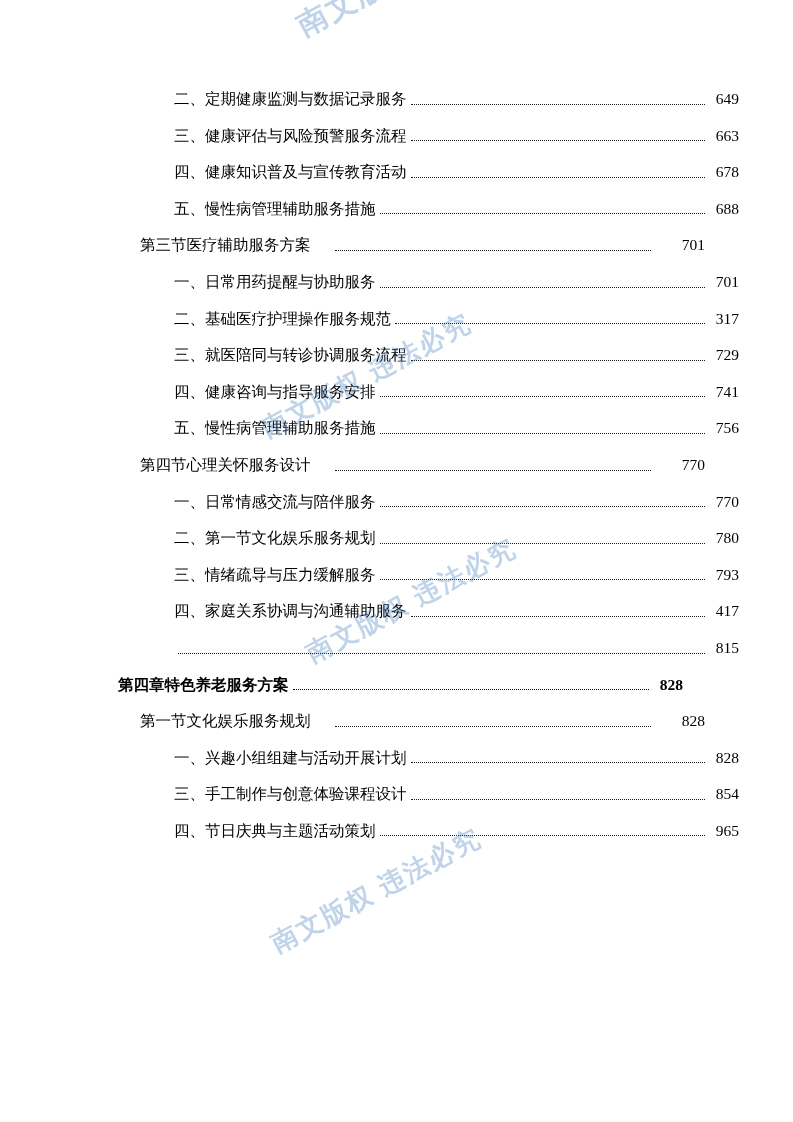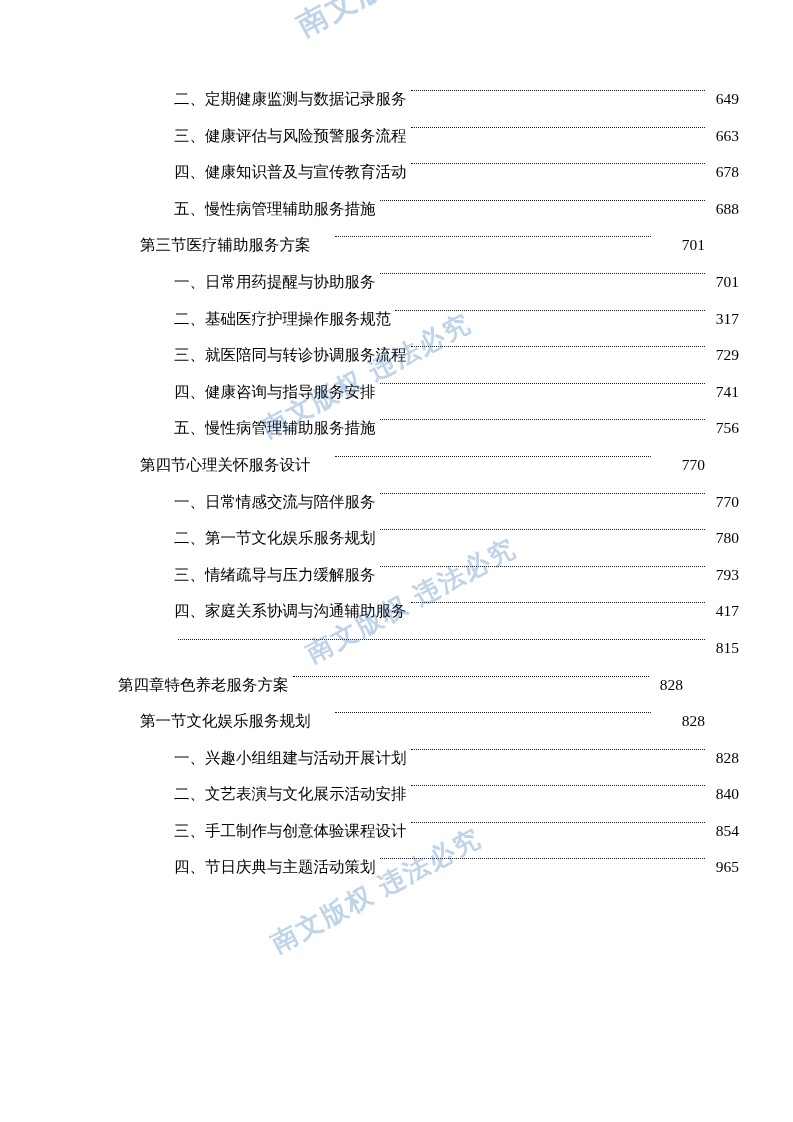--- a/index.html
+++ b/index.html
@@ -39,21 +39,21 @@
     white-space: nowrap;
     transform-origin: left top;
     letter-spacing: 2px;
   }
   .toc {
     position: relative;
     z-index: 2;
   }
   .toc-row {
     display: flex;
-    align-items: flex-start;
+    align-items: flex-end;
     width: 100%;
     margin-bottom: 18px;
     font-size: 15.5px;
     line-height: 1.2;
   }
   .toc-row .label {
     white-space: nowrap;
   }
   .toc-row .leader {
     flex: 1 1 auto;
@@ -64,21 +64,21 @@
   }
   .toc-row .pageno {
     white-space: nowrap;
     padding-left: 4px;
     min-width: 28px;
     text-align: right;
   }
   
   .lvl-sec { padding-left: 22px; gap: 20px; }
   .lvl-item { padding-left: 56px; }
-  .lvl-chap { padding-left: 0px; font-weight: 400; }
+  .lvl-chap { padding-left: 0px; font-weight: 700; }
   .lvl-chap .leader { border-bottom: 1.8px dotted #000; }
 </style>
 </head>
 <body>
 
 <div class="page">
 
   <div class="watermark-layer">
       <div class="wm" style="left: 290px; top: 10px; font-size: 30px; transform: rotate(-28deg);">南文版权 违法必究</div>
       <div class="wm" style="left: 255px; top: 415px; font-size: 26px; transform: rotate(-28deg);">南文版权 违法必究</div>
@@ -175,25 +175,20 @@
         <span class="label">第一节文化娱乐服务规划</span>
         <span class="leader"></span>
         <span class="pageno">828</span>
       </div>
       <div class="toc-row lvl-item">
         <span class="label">一、兴趣小组组建与活动开展计划</span>
         <span class="leader"></span>
         <span class="pageno">828</span>
       </div>
       <div class="toc-row lvl-item">
-        <span class="label">二、文艺表演与文化展示活动安排</span>
-        <span class="leader"></span>
-        <span class="pageno">840</span>
-      </div>
-      <div class="toc-row lvl-item">
         <span class="label">三、手工制作与创意体验课程设计</span>
         <span class="leader"></span>
         <span class="pageno">854</span>
       </div>
       <div class="toc-row lvl-item">
         <span class="label">四、节日庆典与主题活动策划</span>
         <span class="leader"></span>
         <span class="pageno">965</span>
       </div>
     </div>

